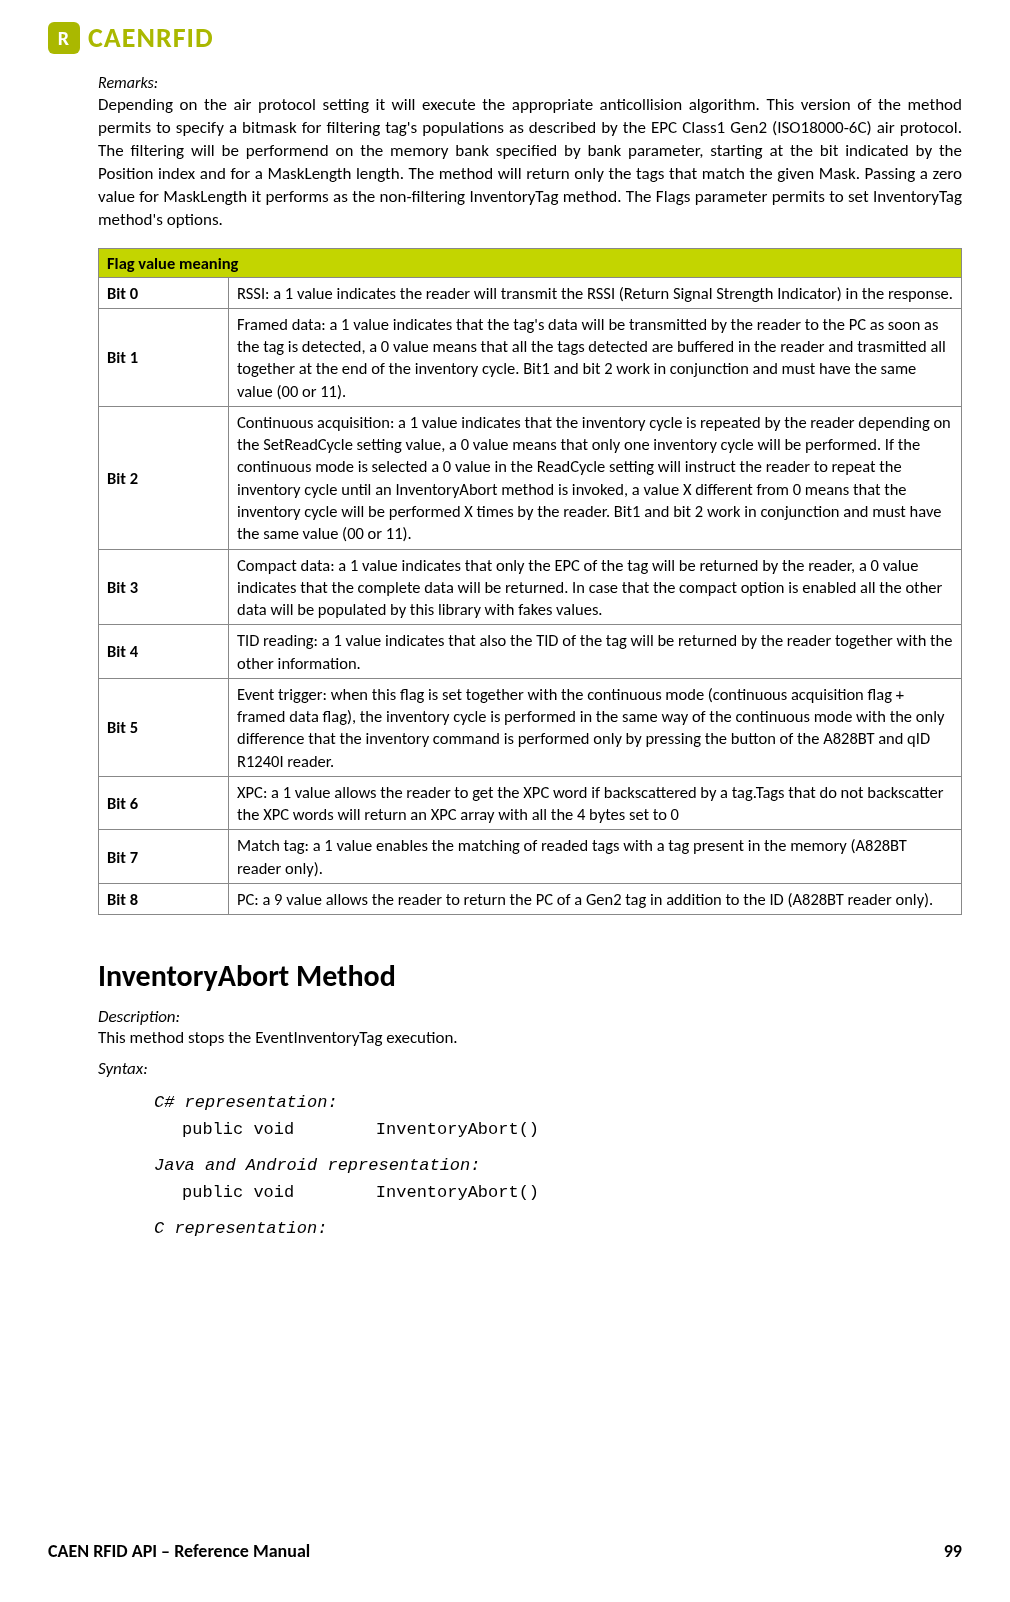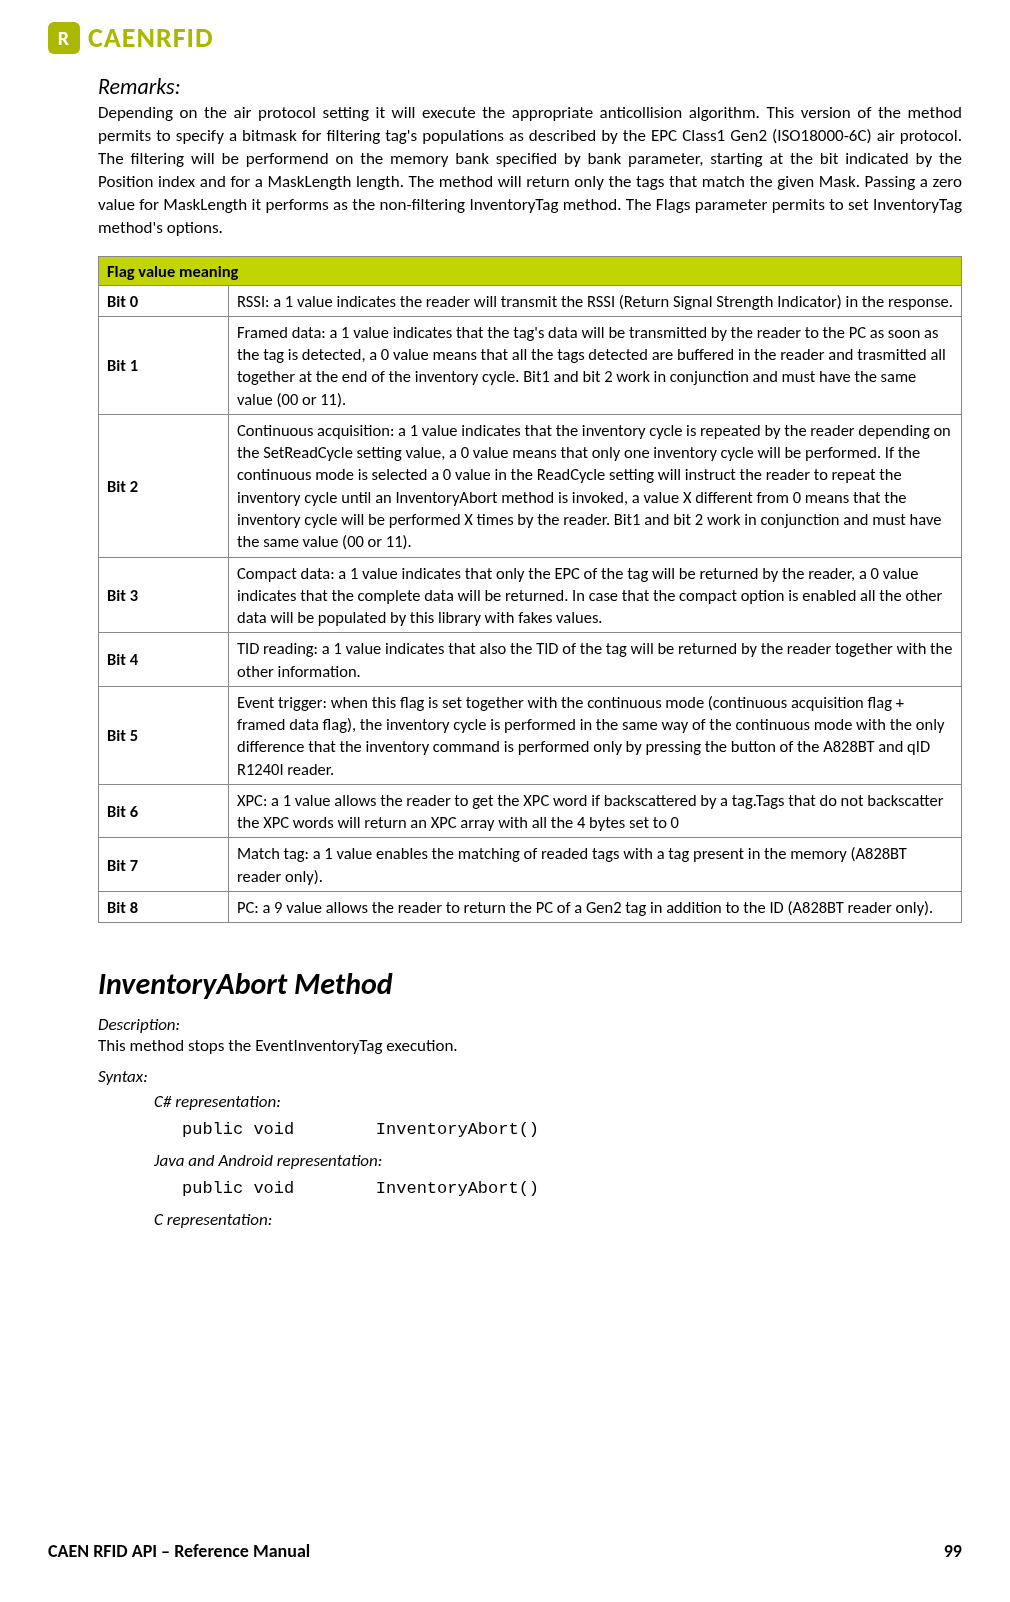--- a/index.html
+++ b/index.html
@@ -35,21 +35,21 @@
       color: white;
       font-size: 20px;
       font-weight: bold;
     }
     .content {
       margin-left: 50px;
       margin-right: 0;
     }
     .remarks-label {
       font-style: italic;
-      font-size: 22px;
+      font-size: 16px;
       margin-bottom: 2px;
     }
     .remarks-text {
       font-size: 17px;
       text-align: justify;
       line-height: 1.35;
       margin-bottom: 16px;
     }
     table.flag-table {
       width: 100%;
@@ -71,37 +71,37 @@
     }
     table.flag-table td.bit-col {
       font-weight: bold;
       width: 130px;
     }
     h2.method-title {
       font-size: 30px;
       font-weight: bold;
       margin-top: 42px;
       margin-bottom: 12px;
-      font-style: italic;
     }
     .desc-label, .syntax-label {
       font-style: italic;
       font-size: 17px;
       margin-top: 8px;
     }
     .desc-text {
       font-size: 17px;
       margin-bottom: 10px;
     }
     .repr-label {
       font-style: italic;
       font-size: 17px;
       margin-left: 56px;
-      margin-top: 4px;
+      margin-top: 14px;
       margin-bottom: 6px;
+      font-family: Liberation Mono, monospace;
     }
     .code-block {
       font-family: 'Courier New', monospace;
       font-size: 17px;
       margin-left: 84px;
       white-space: pre;
       line-height: 1.4;
       margin-bottom: 8px;
     }
     .footer {

